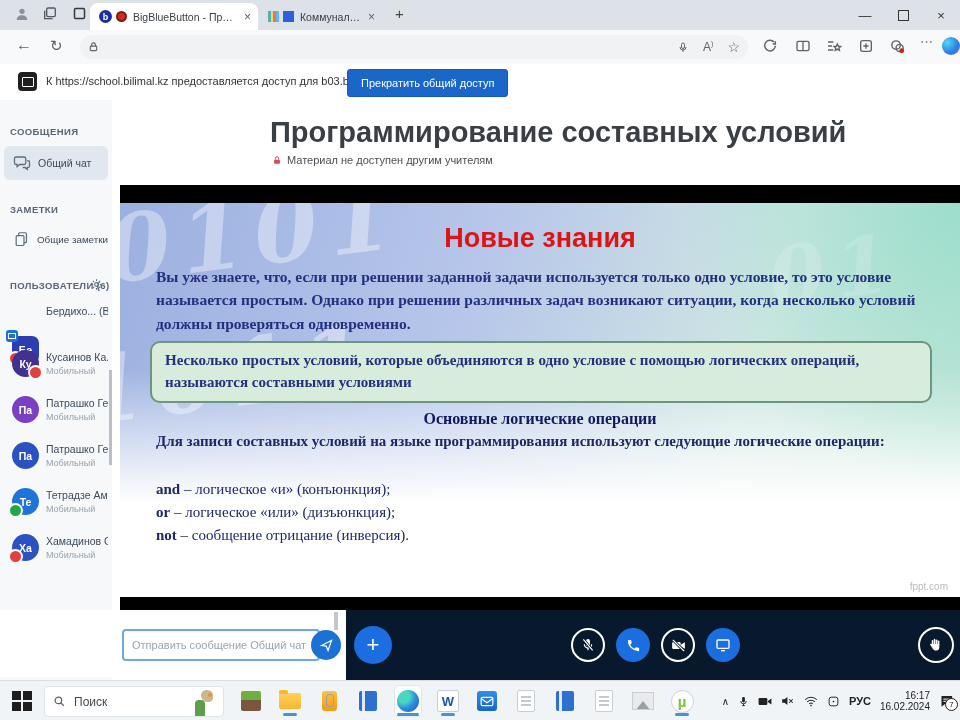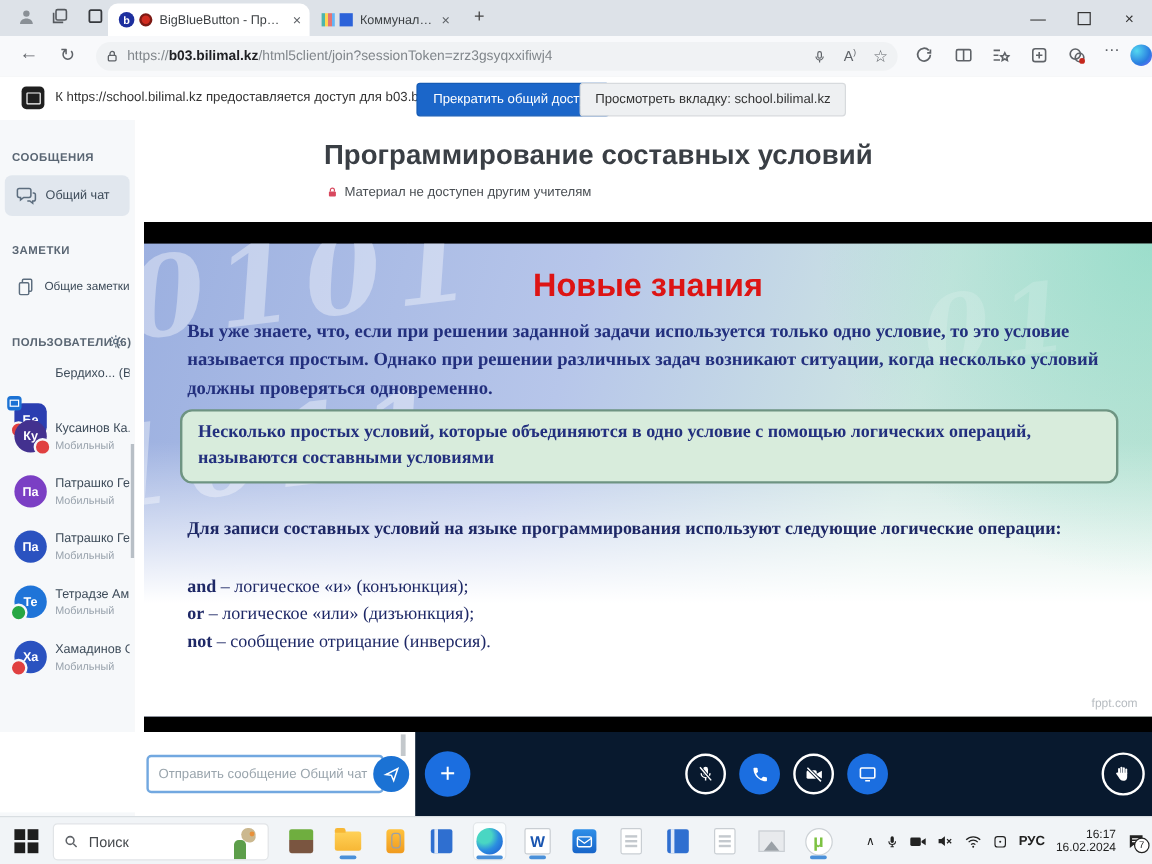--- a/index.html
+++ b/index.html
@@ -65,21 +65,21 @@
   .ubadge.green{background:#27a744;}
   .pbadge{position:absolute;top:-6px;left:-6px;width:12px;height:12px;background:#1b72d4;border-radius:3px;
           display:flex;align-items:center;justify-content:center;}
   .pbadge div{width:6px;height:4px;border:1px solid #fff;}
   .uname{position:absolute;left:46px;top:5px;width:62px;font-size:10.5px;color:#3d4b59;white-space:nowrap;overflow:hidden;}
   .usub{position:absolute;left:46px;top:20px;font-size:9px;color:#98a2ac;}
   .usub:empty{display:none;}
   .sb-scroll{position:absolute;right:0;top:270px;width:3px;height:95px;background:#b8bfc6;}
 
   #main{left:112px;top:0;width:848px;height:580px;background:#fff;}
-  #page-title{position:absolute;left:158px;top:16px;font-size:23px;font-weight:bold;color:#3a3f45;}
+  #page-title{position:absolute;left:158px;top:16px;font-size:29px;font-weight:bold;color:#3a3f45;}
   #access-note{position:absolute;left:160px;top:54px;display:flex;align-items:center;gap:5px;
                font-size:11px;color:#4a4f54;}
 
   
   #slide{position:absolute;left:8px;top:85px;width:840px;height:425px;background:#000;}
   #slide-inner{position:absolute;left:0;top:18px;width:840px;height:394px;overflow:hidden;
     background:
       radial-gradient(circle at 100% 0%, rgba(120,215,190,.55), rgba(120,215,190,0) 30%),
       linear-gradient(to bottom, rgba(255,255,255,0) 42%, #ffffff 76%),
       linear-gradient(105deg,#9cb0e0 0%,#b7c6ea 40%,#cfe7e2 72%,#c2e5d7 100%);}
@@ -206,21 +206,20 @@
   <span class="tbr" style="left:16px;top:6px;font-size:16px;">←</span>
   <span class="tbr" style="left:50px;top:7px;font-size:15px;">↻</span>
 
   <div id="addrbar">
     <span style="margin-right:7px;">
       <svg width="11" height="12" viewBox="0 0 24 24" fill="none" stroke="#5f6368" stroke-width="2.4">
           <rect x="5" y="10" width="14" height="10" rx="2"></rect>
           <path d="M8 10V7a4 4 0 0 1 8 0v3"></path>
         </svg>
     </span>
-    <span class="url"><span>https://</span><b>b03.bilimal.kz</b><span>/html5client/join?sessionToken=zrz3gsyqxxifiwj4</span></span>
     <span class="addr-right">
       <span>
         <svg width="12" height="13" viewBox="0 0 24 24" fill="none" stroke="#5f6368" stroke-width="2">
             <rect x="9" y="3" width="6" height="11" rx="3"></rect>
             <path d="M6 11a6 6 0 0 0 12 0M12 17v4"></path>
           </svg>
       </span>
       <span style="font-size:12px;">A<sup style="font-size:7px;">)</sup></span>
       <span style="font-size:14px;">☆</span>
     </span>
@@ -262,21 +261,20 @@
     <span style="display:block;width:18px;height:18px;border-radius:50%;background:radial-gradient(circle at 30% 30%,#53d8f0,#2a7de0 60%,#7b61ff);"></span>
   </span>
 </div>
 
 <div class="abs" id="sharebar">
   <div class="share-ico">
       <div></div>
     </div>
   <span id="share-msg">К https://school.bilimal.kz предоставляется доступ для b03.bilimal.kz</span>
   <span class="btn-stop">Прекратить общий доступ</span>
-  <span class="btn-view">Просмотреть вкладку: school.bilimal.kz</span>
 </div>
 
 <div class="abs" id="app">
 
   <div class="abs" id="sidebar">
     <div class="sb-h" style="top:26px;">СООБЩЕНИЯ</div>
     <div class="sb-item sel" style="top:46px;">
       <span style="margin-left:9px;">
         <svg width="18" height="18" viewBox="0 0 24 24" fill="none" stroke="#5c6d7e" stroke-width="1.7">
             <path d="M4 4h11a2 2 0 0 1 2 2v6a2 2 0 0 1-2 2H9l-3.5 2.8V14H4a2 2 0 0 1-2-2V6a2 2 0 0 1 2-2z"></path>
@@ -371,20 +369,21 @@
 
     <div id="slide">
       <div id="slide-inner">
         <span class="digit" style="font-size:92px;top:-24px;left:-14px;transform:rotate(-7deg);">0101</span>
         <span class="digit" style="font-size:92px;top:118px;left:-40px;transform:rotate(-7deg);">1011</span>
         <span class="digit" style="font-size:80px;top:20px;right:60px;color:rgba(255,255,255,.16);transform:rotate(-7deg);">01</span>
 
         <div id="sl-head" class="slide-z" style="color: rgb(221, 20, 20);">Новые знания</div>
         <div id="sl-para" class="slide-z">Вы уже знаете, что, если при решении заданной задачи используется только одно условие, то это условие называется простым. Однако при решении различных задач возникают ситуации, когда несколько условий должны проверяться одновременно.</div>
         <div id="sl-box" class="slide-z"><span>Несколько простых условий, которые объединяются в одно условие с помощью логических операций, называются </span><b>составными условиями</b></div>
+        <div id="sl-sub" class="slide-z">Основные логические операции</div>
         <div id="sl-intro" class="slide-z">Для записи составных условий на языке программирования используют следующие логические операции:</div>
         <div class="op slide-z" style="top:278px;"><b>and</b><span> – логическое «и» (конъюнкция);</span></div>
         <div class="op slide-z" style="top:301px;"><b>or</b><span> – логическое «или» (дизъюнкция);</span></div>
         <div class="op slide-z" style="top:324px;"><b>not</b><span> – сообщение отрицание (инверсия).</span></div>
         <div id="watermark">fppt.com</div>
       </div>
     </div>
   </div>
 
   <div class="abs" id="bottombar">

